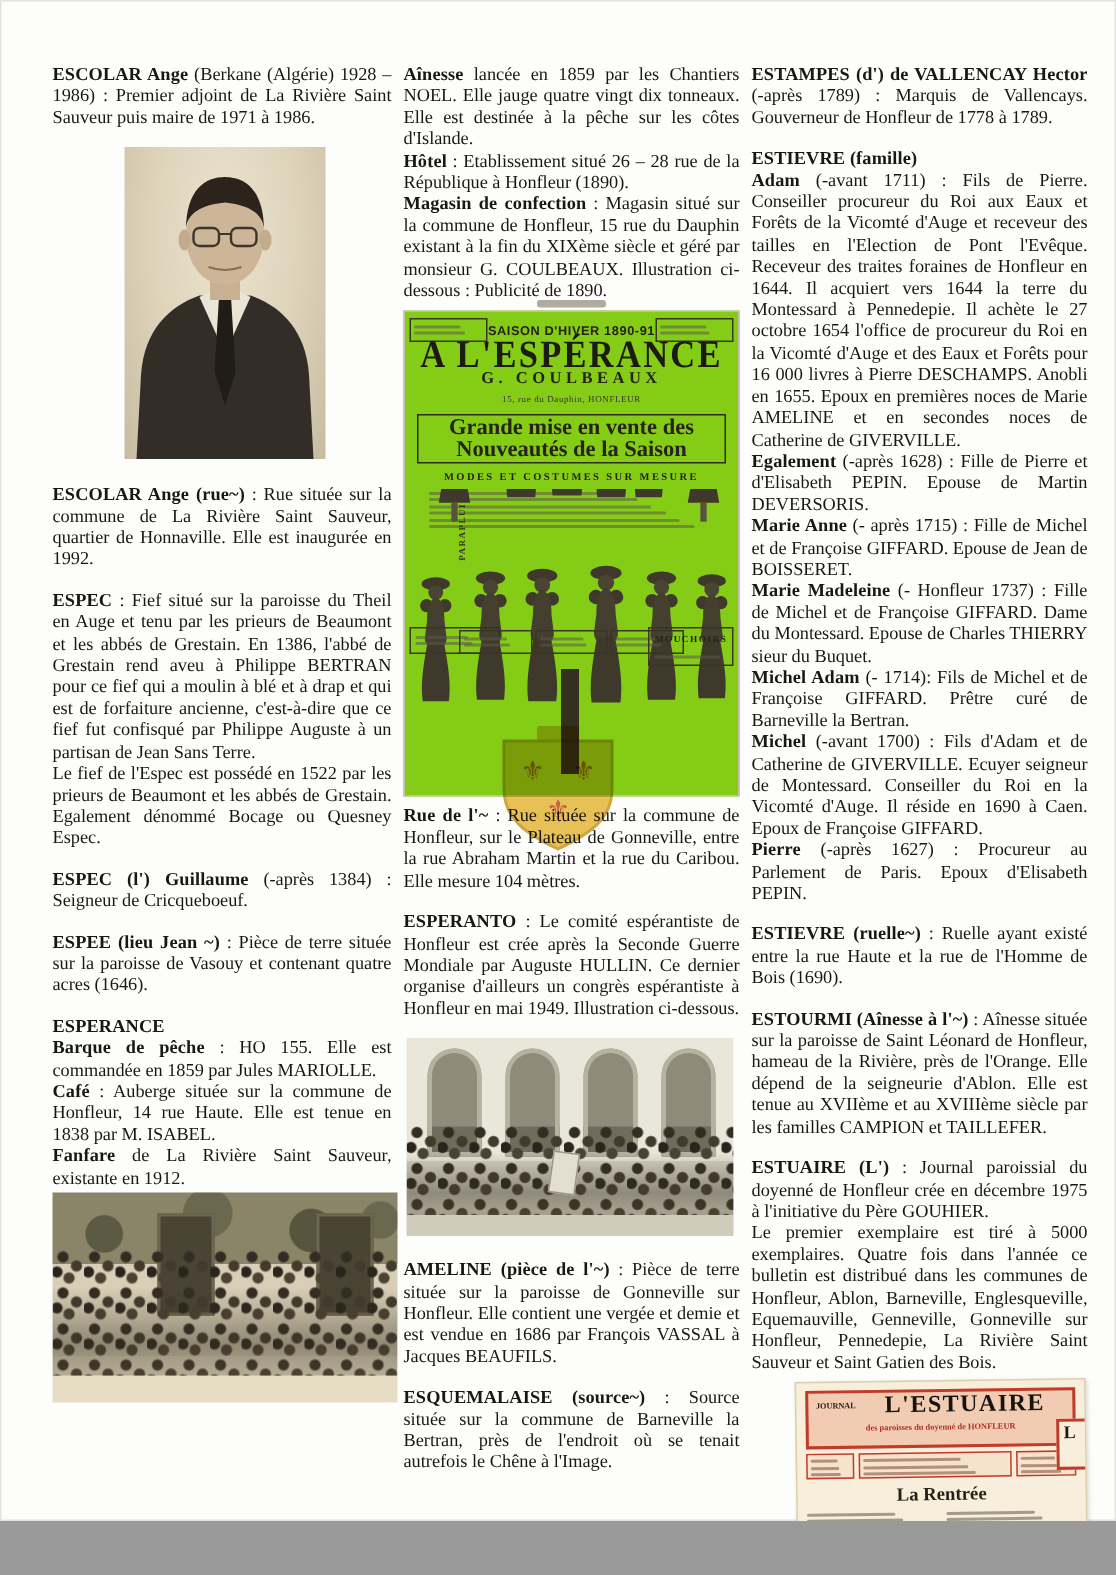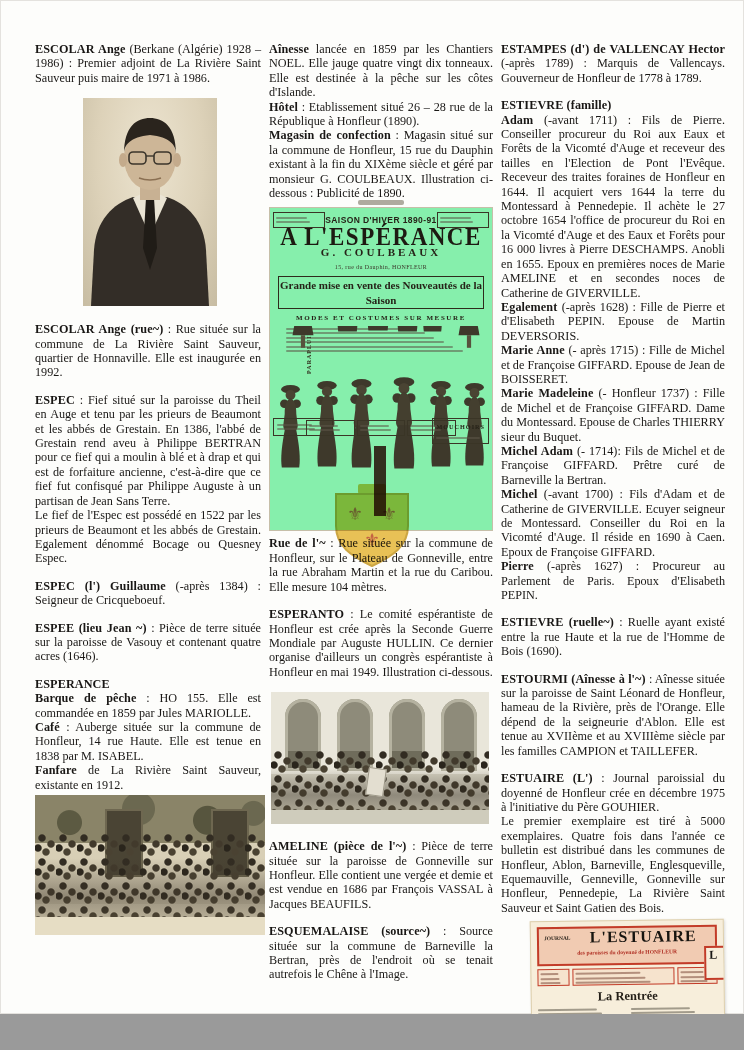--- a/index.html
+++ b/index.html
@@ -37,32 +37,32 @@
     background:linear-gradient(transparent 0 30%,rgba(58,50,38,.45) 75%,rgba(90,80,60,.35));}
   #esperanto{width:218px;height:132px;margin:4px 0 15px 2px;
     background:linear-gradient(#e9e6da 0 62%,#d6d2c2 62% 88%,#cfccbc 88%);}
   #esperanto .arch{position:absolute;top:7px;width:36px;height:72px;background:#8e8b7a;
     border-radius:18px 18px 0 0;box-shadow:inset 0 0 0 3px #b5b2a0, inset 0 -20px 0 #6f6c5b;}
   #esperanto .flag{position:absolute;left:96px;bottom:28px;width:16px;height:26px;background:#e3ded0;
     border:1px solid #9a9585;transform:rotate(8deg);}
 
   
   #poster-imprint{width:46px;height:5px;margin:0 auto 2px;background:#8d8778;opacity:.7;border-radius:2px;}
-  #poster{position:relative;width:222px;height:322px;background:#86efac;border:1px solid #c6bfa9;
+  #poster{position:relative;width:222px;height:322px;background:#84cc16;border:1px solid #c6bfa9;
           margin:0 0 5px;color:#262318;overflow:hidden;}
   #poster .banner-row{display:flex;align-items:center;justify-content:space-between;margin:4px 3px 1px;}
   .mini-box{border:1px solid #3a3526;padding:1px 2px;width:52px;}
   .season{font-family:"Liberation Sans","DejaVu Sans",sans-serif;font-weight:bold;font-size:8.5px;
           letter-spacing:.4px;white-space:nowrap;}
   .poster-title{text-align:center;font-weight:bold;font-size:23px;letter-spacing:1.5px;
                 transform:scaleY(1.12);margin-top:2px;color:#1d1a12;}
   .poster-name{text-align:center;font-weight:bold;font-size:11px;letter-spacing:3px;margin-top:1px;}
   .poster-addr{text-align:center;font-size:6px;letter-spacing:.4px;color:#3c372a;}
   .poster-tagline{border:1px solid #2e2a1c;margin:2px 8px 0;text-align:center;
-                  font-weight:bold;font-size:11px;padding:1px 0;}
+                  font-weight:bold;font-size:15px;padding:1px 0;}
   .poster-sub{text-align:center;font-weight:bold;font-size:7px;letter-spacing:1.6px;margin-top:2px;}
   .poster-micro{margin:2px 16px 0;}
   .vert-label{position:absolute;left:32px;top:118px;font-size:6px;font-weight:bold;letter-spacing:1px;
               writing-mode:vertical-rl;transform:rotate(180deg);color:#33301f;}
   .label-strip{position:absolute;display:flex;gap:2px;left:36px;right:36px;top:212px;}
   .label-strip .mini-box{flex:1;width:auto;}
   .mouchoirs-box{position:absolute;right:3px;top:210px;border:1px solid #3a3526;padding:1px 3px;
                  font-size:6.2px;font-weight:bold;letter-spacing:1px;}
   .lacets-box{position:absolute;left:3px;top:210px;border:1px solid #3a3526;padding:2px 3px;width:52px;}
   .dark-strip{position:absolute;left:104px;top:238px;width:12px;height:70px;background:#33301f;}

